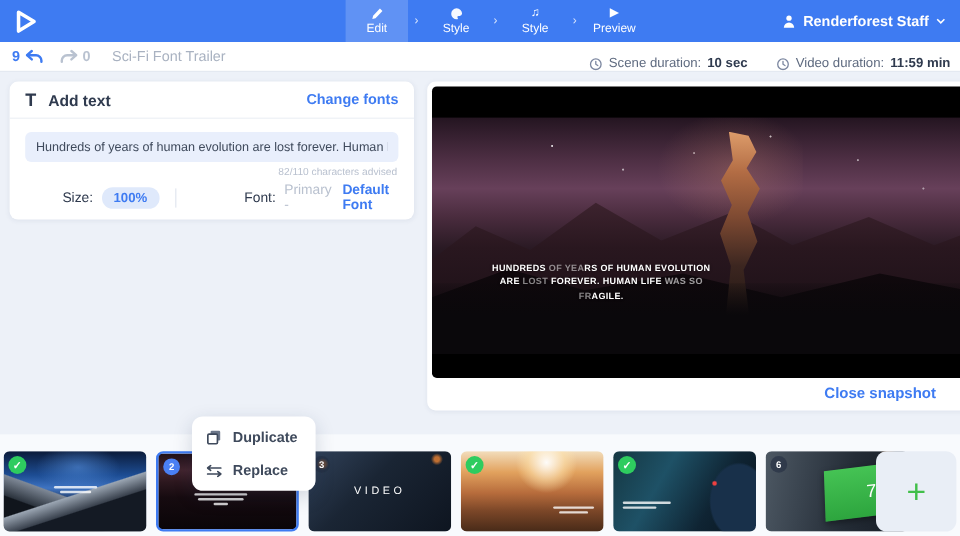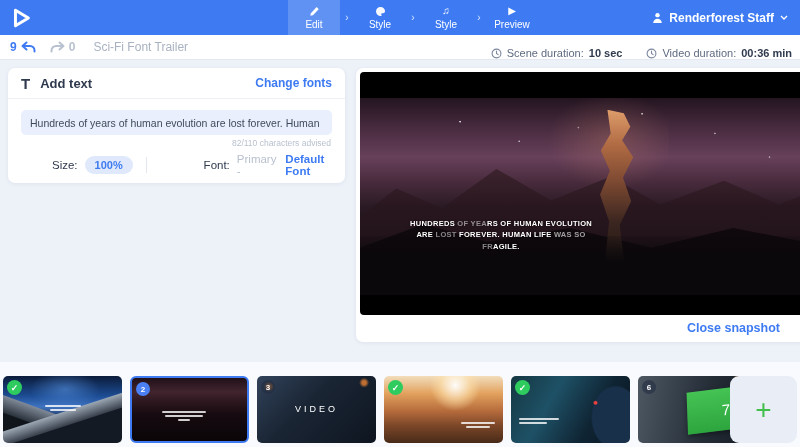--- a/index.html
+++ b/index.html
@@ -209,21 +209,21 @@
       <span class="dur-label">Scene duration:</span>
       <span class="dur-value">10 sec</span>
       <span class="dur-spacer"></span>
       <span>
         <svg width="11" height="11" viewBox="0 0 12 12">
             <circle cx="6" cy="6" r="4.8" fill="none" stroke="#7c87a0" stroke-width="1.2"></circle>
             <path d="M6 3.4 V6 L7.8 7.2" fill="none" stroke="#7c87a0" stroke-width="1.2" stroke-linecap="round"></path>
           </svg>
       </span>
       <span class="dur-label">Video duration:</span>
-      <span class="dur-value">00:36 min</span>
+      <span class="dur-value">11:59 min</span>
     </div>
   </div>
 
   <div class="card text-card">
     <div class="tc-head">
       <span class="t-icon">T</span>
       <span class="tc-title">Add text</span>
       <span class="change-fonts">Change fonts</span>
     </div>
     <input class="tc-input" type="text" readonly="" value="Hundreds of years of human evolution are lost forever. Human life was sc" style="">
@@ -300,14 +300,34 @@
         <span>7</span>
       </div>
       <div class="badge-num">6</div>
     </div>
   </div>
 
   <div class="plus-tile">
     <span>+</span>
   </div>
 
+  <div class="menu">
+    <div class="menu-item">
+      <span>
+        <svg width="13" height="13" viewBox="0 0 13 13">
+            <rect x="3.5" y="1" width="8" height="8" rx="1" fill="#6b7689"></rect>
+            <rect x="1.2" y="3.8" width="8" height="8" rx="1" fill="#fff" stroke="#3f4a5c" stroke-width="1.4"></rect>
+          </svg>
+      </span>
+      <span>Duplicate</span>
+    </div>
+    <div class="menu-item">
+      <span>
+        <svg width="13" height="11" viewBox="0 0 13 11">
+            <path d="M3.5 1 L1 3 L3.5 5 M1.5 3 H12" fill="none" stroke="#3f4a5c" stroke-width="1.4" stroke-linecap="round" stroke-linejoin="round"></path>
+            <path d="M9.5 6 L12 8 L9.5 10 M11.5 8 H1" fill="none" stroke="#3f4a5c" stroke-width="1.4" stroke-linecap="round" stroke-linejoin="round"></path>
+          </svg>
+      </span>
+      <span>Replace</span>
+    </div>
+  </div>
 
 </div>
 
 </body></html>

